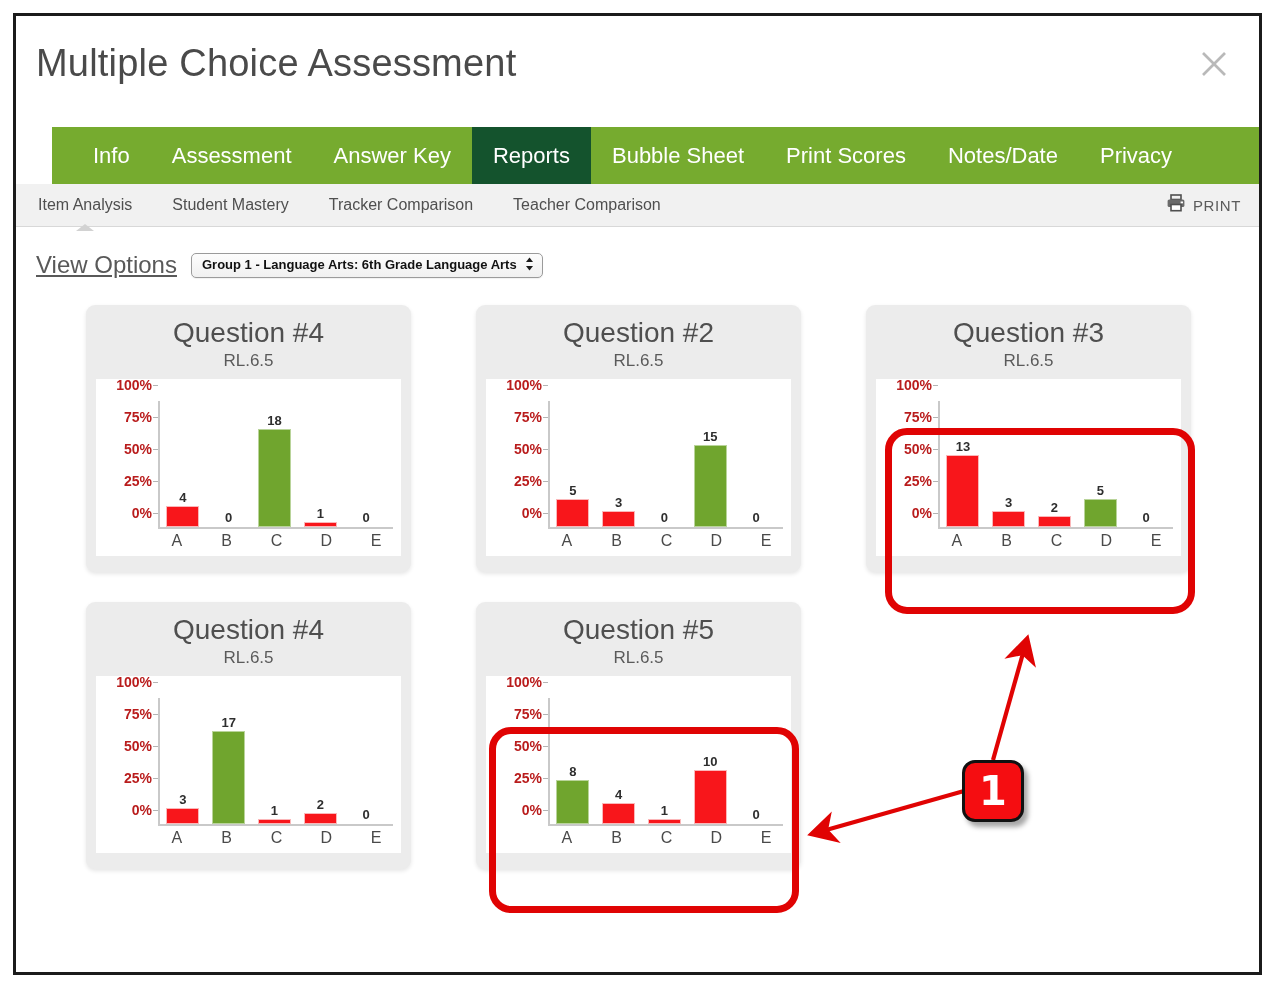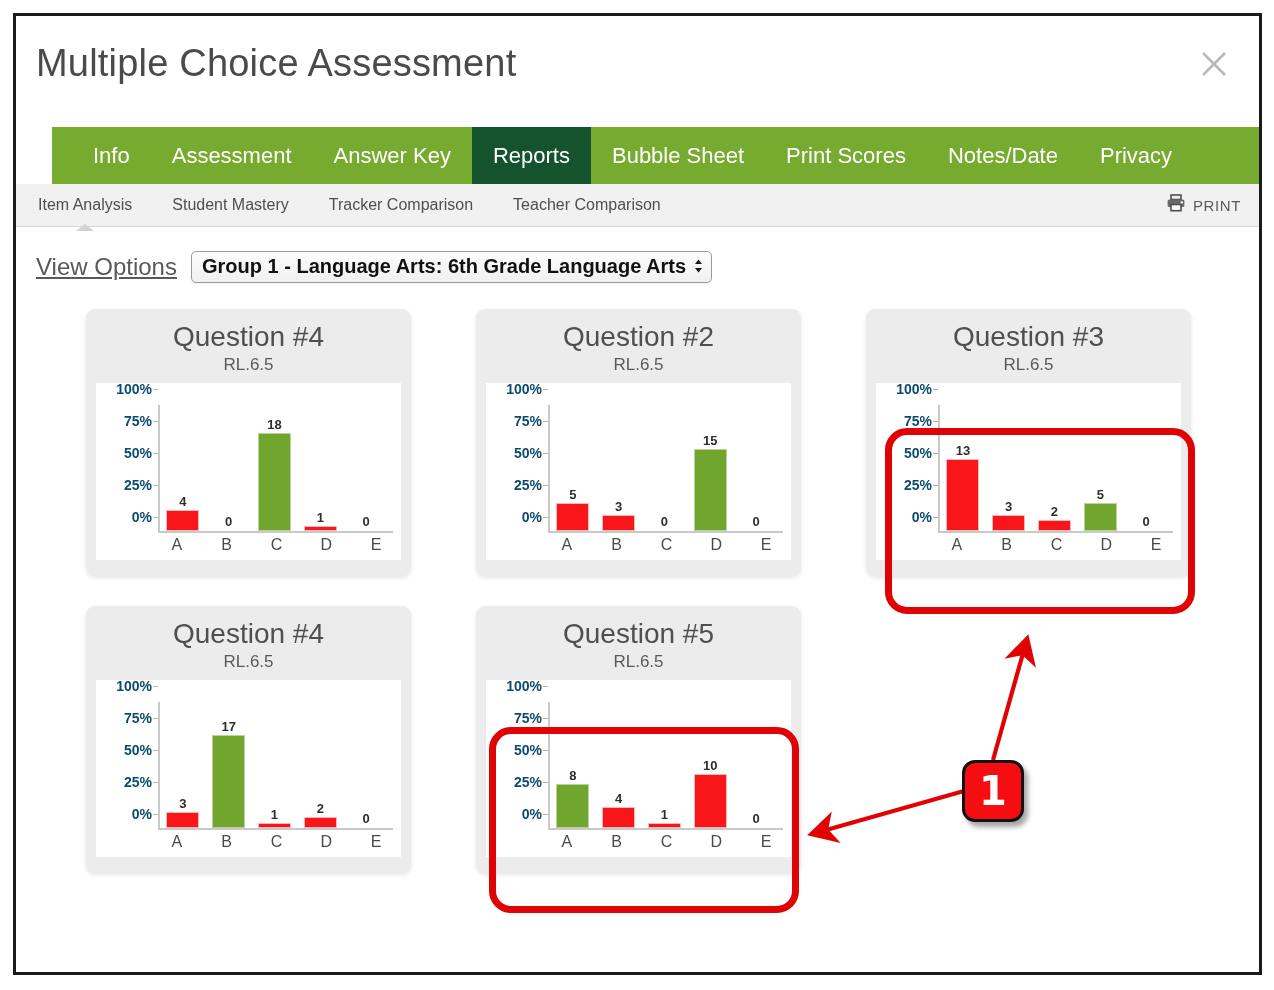--- a/index.html
+++ b/index.html
@@ -131,21 +131,21 @@
     text-decoration: underline;
   }
   .vo-select {
     display: inline-flex;
     align-items: center;
     gap: 8px;
     border: 1px solid #9b9b9b;
     border-radius: 5px;
     background: linear-gradient(#fdfdfd, #f0f0f0);
     padding: 3px 8px 4px 10px;
-    font-size: 20px;
+    font-size: 13px;
     color: #111;
     font-weight: 700;
     white-space: nowrap;
     cursor: pointer;
     box-shadow: 0 1px 1px rgba(0,0,0,.06);
   }
   .vo-select .updown {
     font-size: 13px;
     line-height: 1;
     letter-spacing: -1px;
@@ -200,21 +200,21 @@
     position: relative;
     height: 128px;
     margin-top: 12px;
     flex: 0 0 56px;
   }
   .ytick {
     position: absolute;
     right: 6px;
     transform: translateY(-50%);
     font-size: 14px;
-    color: #0c4a6e;
+    color: #b91c1c;
     font-weight: 700;
     white-space: nowrap;
   }
   .ytick::after {
     content: "";
     position: absolute;
     right: -6px;
     top: 50%;
     width: 5px;
     height: 1px;

